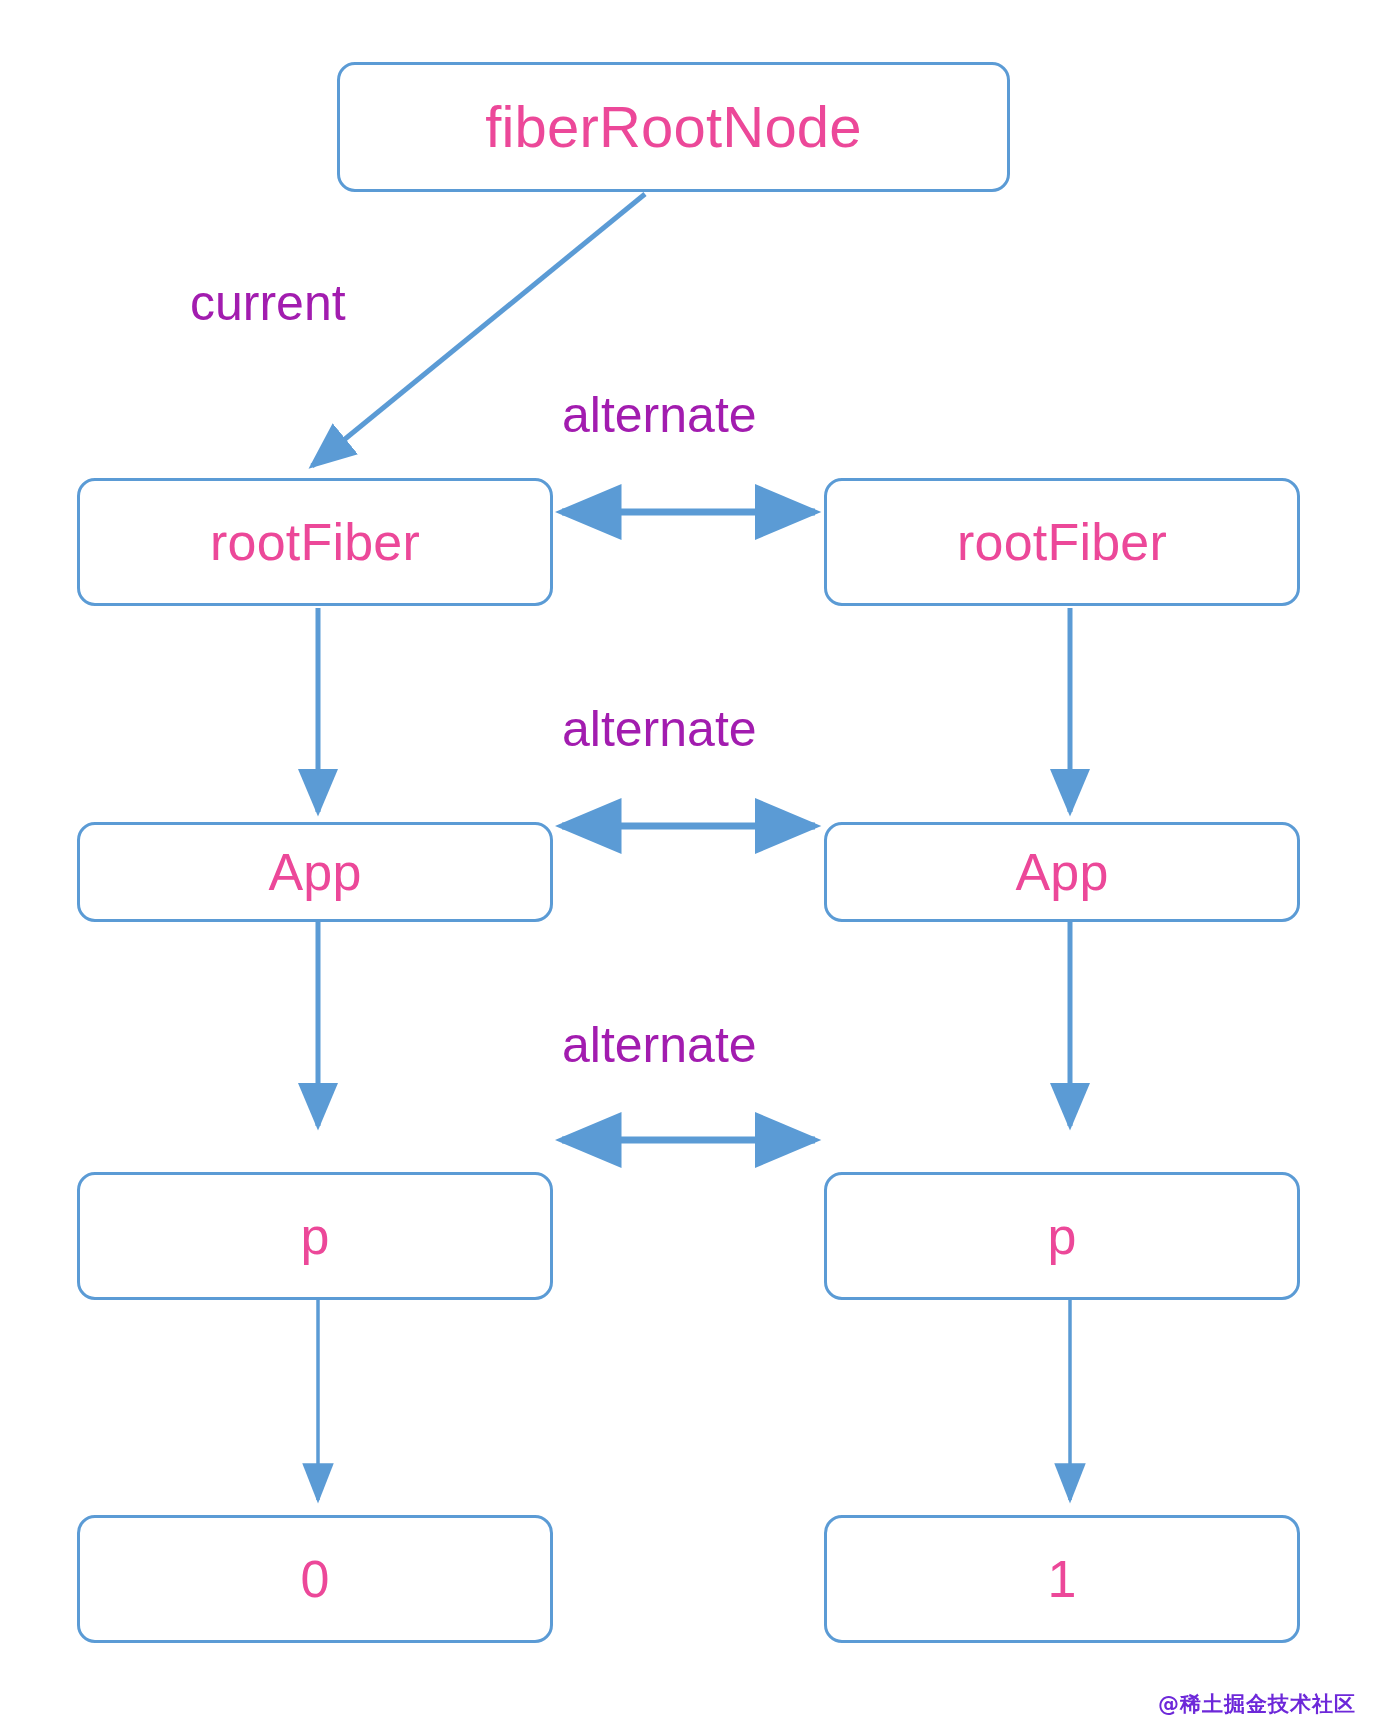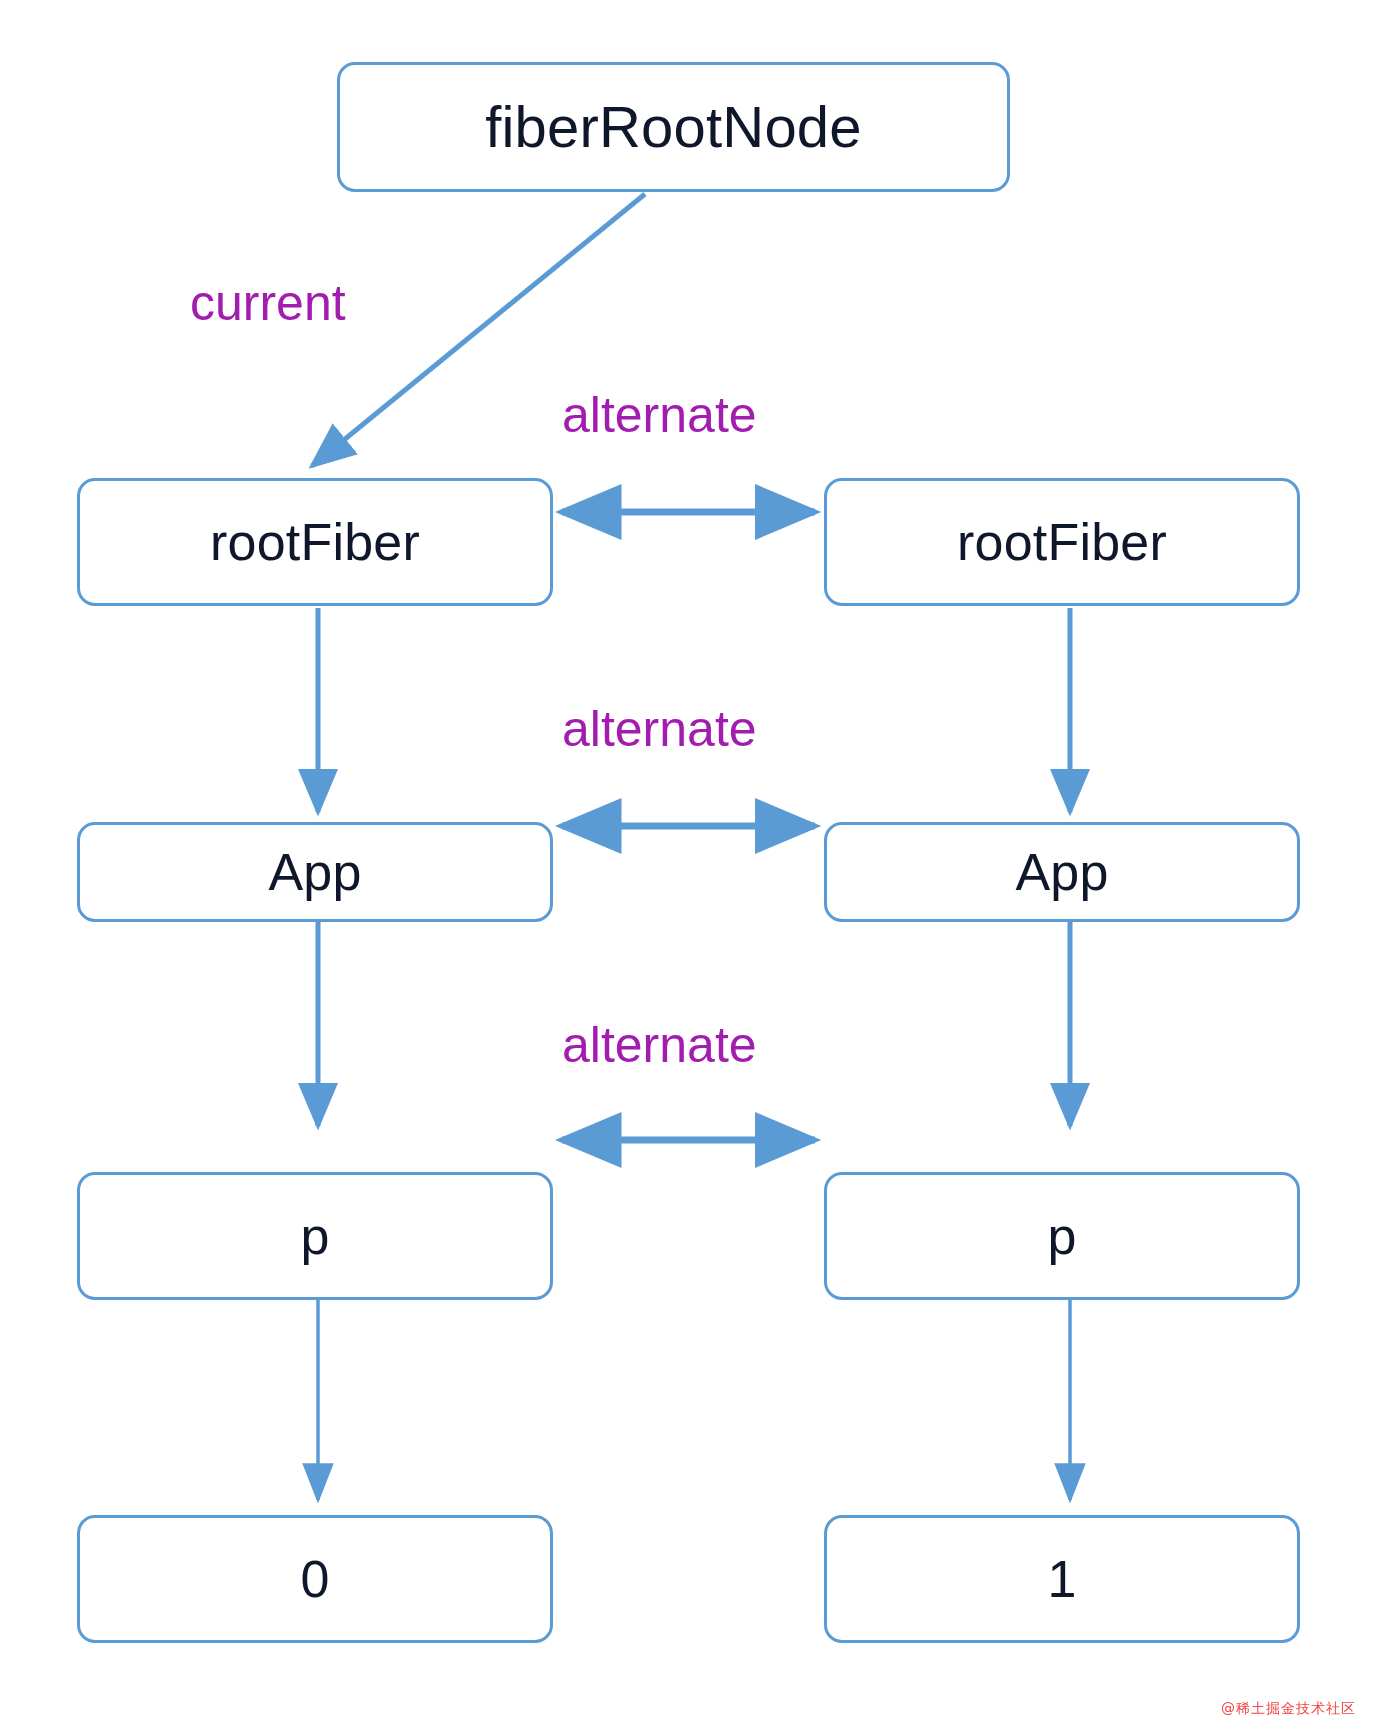--- a/index.html
+++ b/index.html
@@ -27,46 +27,47 @@
   }
   .node {
     position: absolute;
     box-sizing: border-box;
     border: 3px solid #5B9BD5;
     border-radius: 18px;
     background: #ffffff;
     display: flex;
     align-items: center;
     justify-content: center;
-    color: #0f172a;
+    color: #ec4899;
     font-weight: 400;
     line-height: 1;
     letter-spacing: 0.2px;
   }
   .node-label {
     display: block;
     white-space: nowrap;
   }
   .edge-label {
     position: absolute;
     color: #a21caf;
     font-size: 50px;
     line-height: 1;
     white-space: nowrap;
     font-weight: 400;
   }
   .watermark {
     position: absolute;
     right: 18px;
     bottom: 10px;
-    color: #ef4444;
-    font-size: 14px;
+    color: #6d28d9;
+    font-size: 21px;
     letter-spacing: 1px;
     white-space: nowrap;
     font-family: "DejaVu Sans", sans-serif;
+    font-weight: bold;
   }
 </style>
 </head>
 <body>
 
 <div id="canvas">
 
   <svg id="edge-layer" viewBox="0 0 1374 1728">
     <defs>
       <marker id="arrowHeadBig" markerWidth="10" markerHeight="8" refX="8.6" refY="4" orient="auto" markerUnits="strokeWidth">

